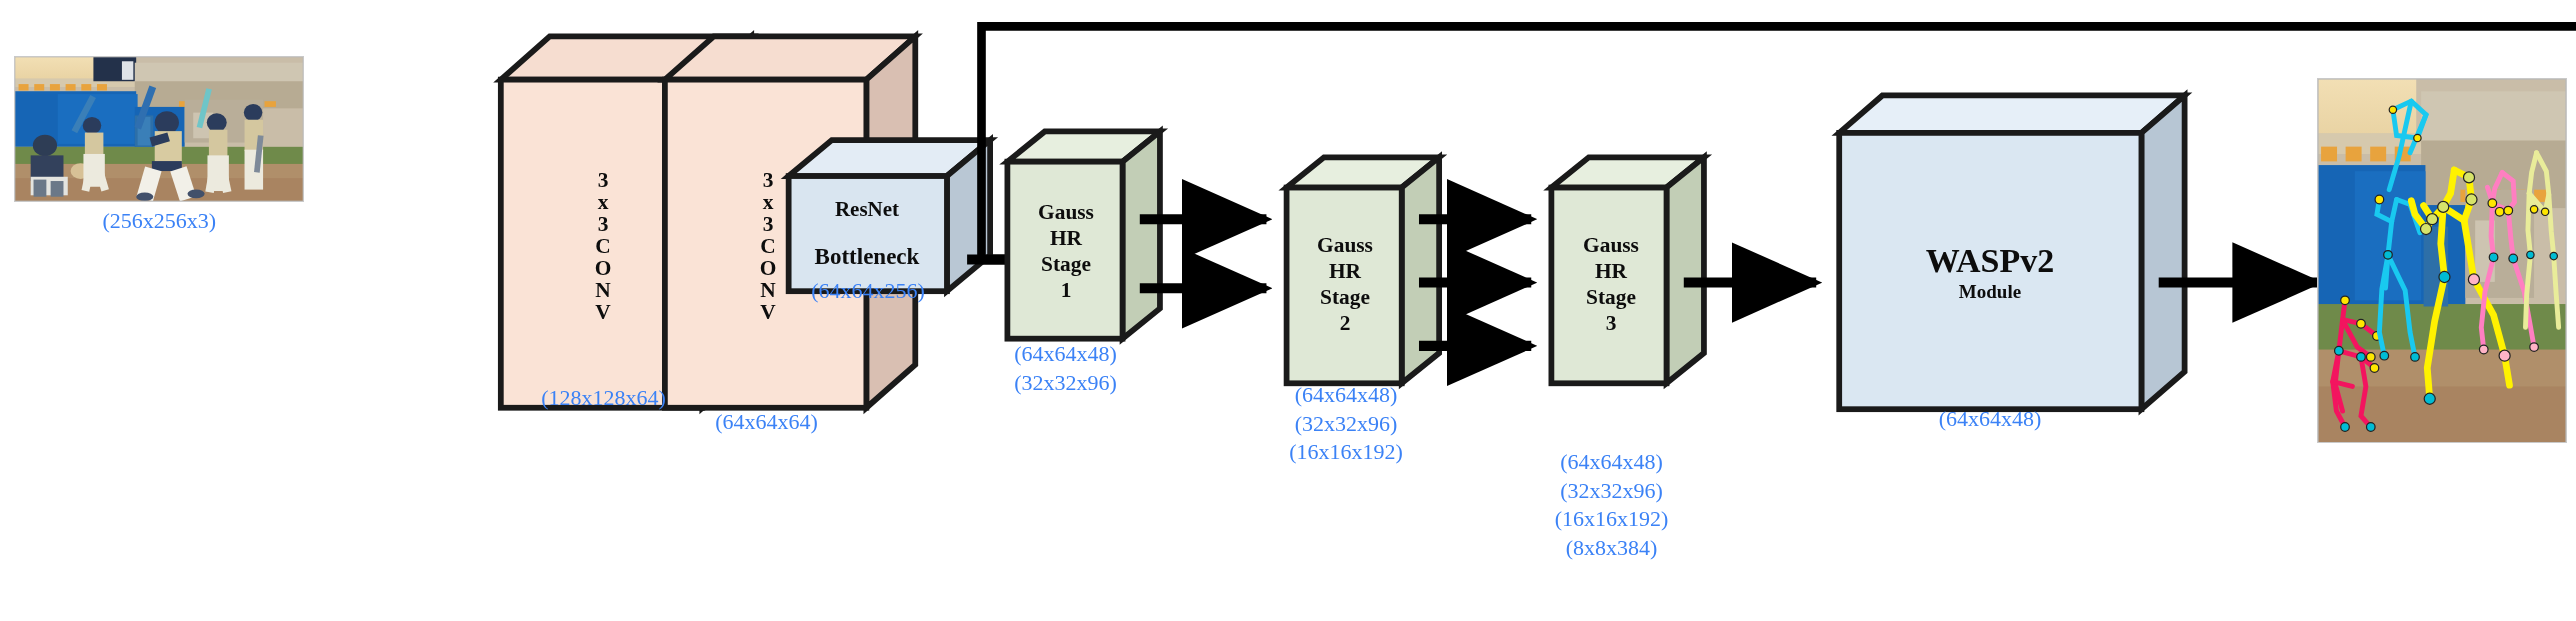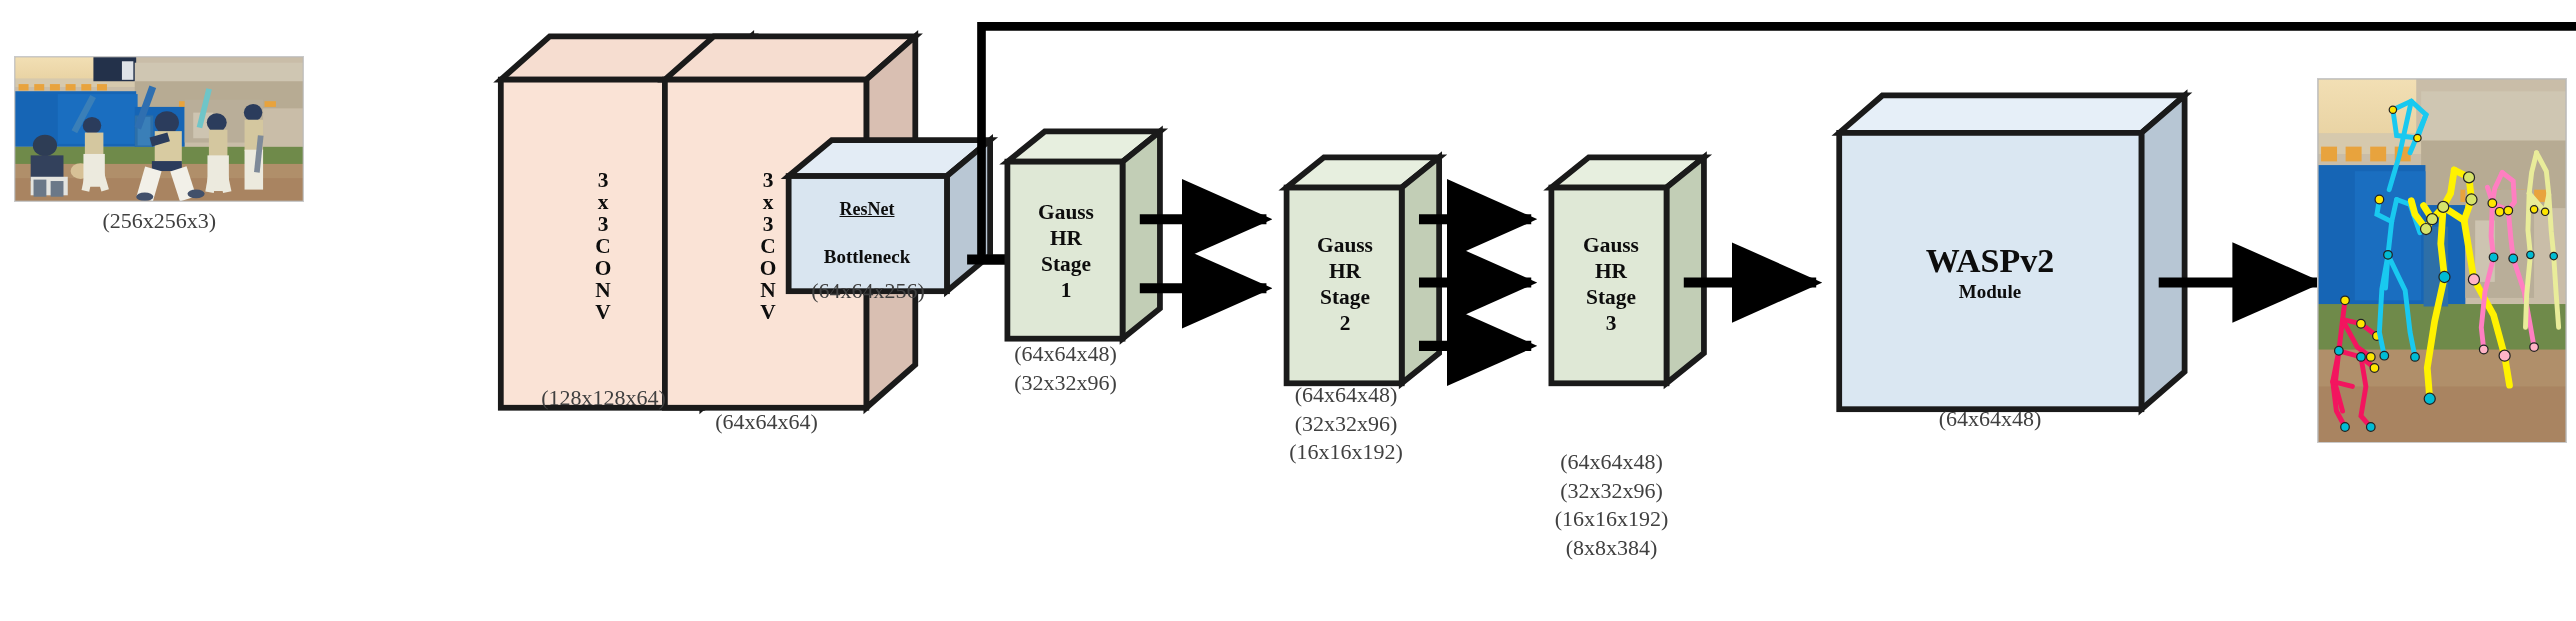--- a/index.html
+++ b/index.html
@@ -1,21 +1,21 @@
 <!DOCTYPE html>
 <html style="font-size:11.4px"><head>
 <meta charset="utf-8">
 <style>
   html,body{margin:0;padding:0;background:#ffffff;}
   body{width:2576px;height:622px;position:relative;overflow:hidden;
        font-family:"Liberation Serif","DejaVu Serif",serif;color:#1a1a1a;}
   #stage{position:absolute;left:0;top:0;width:2576px;height:622px;}
   svg.layer{position:absolute;left:0;top:0;width:2576px;height:622px;overflow:visible;}
   .lbl{position:absolute;text-align:center;font-family:"Liberation Serif","DejaVu Serif",serif;
-       font-size:22px;line-height:28.5px;color:#404040;white-space:nowrap;}
+       font-size:22px;line-height:28.5px;color:#3b82f6;white-space:nowrap;}
   .blocktext{position:absolute;text-align:center;font-family:"Liberation Serif","DejaVu Serif",serif;
        font-weight:700;color:#0d0d0d;white-space:nowrap;}
   .vstack{display:flex;flex-direction:column;align-items:center;justify-content:center;}
   .vstack span{display:block;font-size:21.4px;line-height:22px;font-weight:700;}
   .photo{position:absolute;overflow:hidden;border:0.7px solid #c9c9c9;box-sizing:border-box;}
   .photo svg{display:block;}
 </style>
 </head>
 <body>
 
@@ -204,22 +204,22 @@
     <span>x</span>
     <span>3</span>
     <span>C</span>
     <span>O</span>
     <span>N</span>
     <span>V</span>
   </div>
   <div class="lbl" style="left:649px;top:408px;width:235px;">(64x64x64)</div>
 
   <div class="blocktext vstack" style="left:788px;top:178px;width:158px;height:110px;">
-    <span style="font-size:18px;line-height:28.5px;text-decoration:underline;">ResNet</span>
-    <span style="font-size:19px;line-height:28.5px;margin-top:20px;">Bottleneck</span>
+    <span style="font-size:21px;line-height:28.5px;">ResNet</span>
+    <span style="font-size:23px;line-height:28.5px;margin-top:20px;">Bottleneck</span>
   </div>
   <div class="lbl" style="left:778px;top:277px;width:180px;">(64x64x256)</div>
 
   <div class="blocktext vstack" style="left:1008px;top:164px;width:116px;height:174px;">
     <span style="font-size:21.4px;line-height:26px;">Gauss</span>
     <span style="font-size:21.4px;line-height:26px;">HR</span>
     <span style="font-size:21.4px;line-height:26px;">Stage</span>
     <span style="font-size:21.4px;line-height:26px;">1</span>
   </div>
   <div class="lbl" style="left:980px;top:340px;width:171px;">

